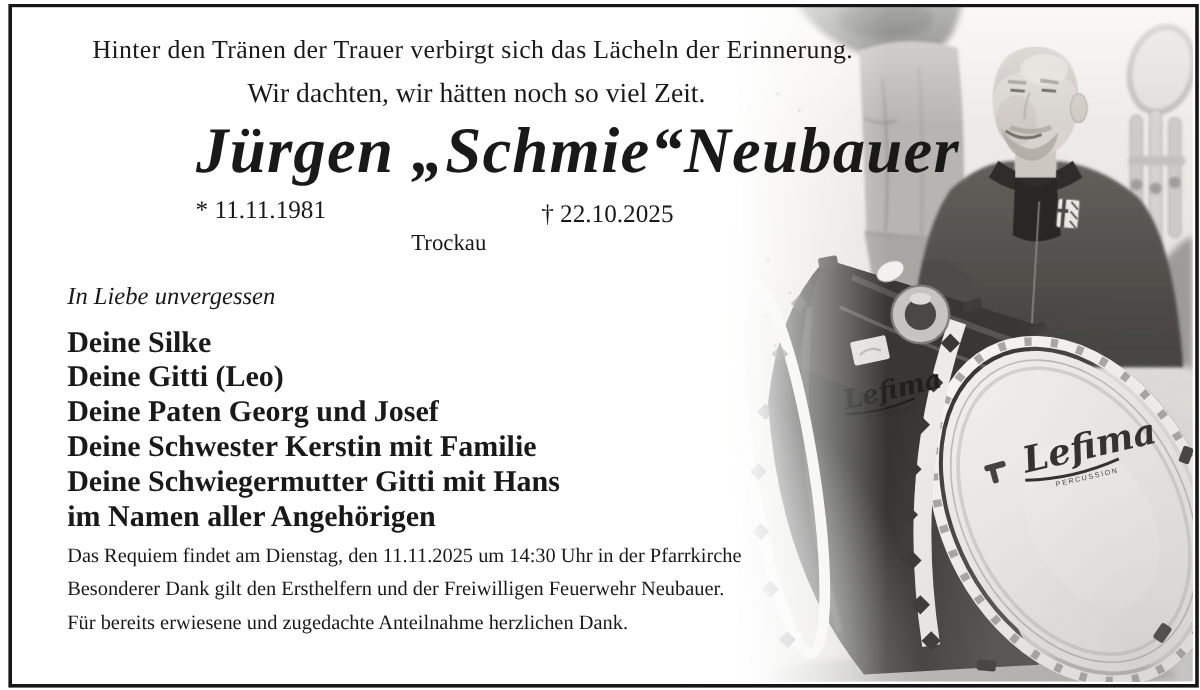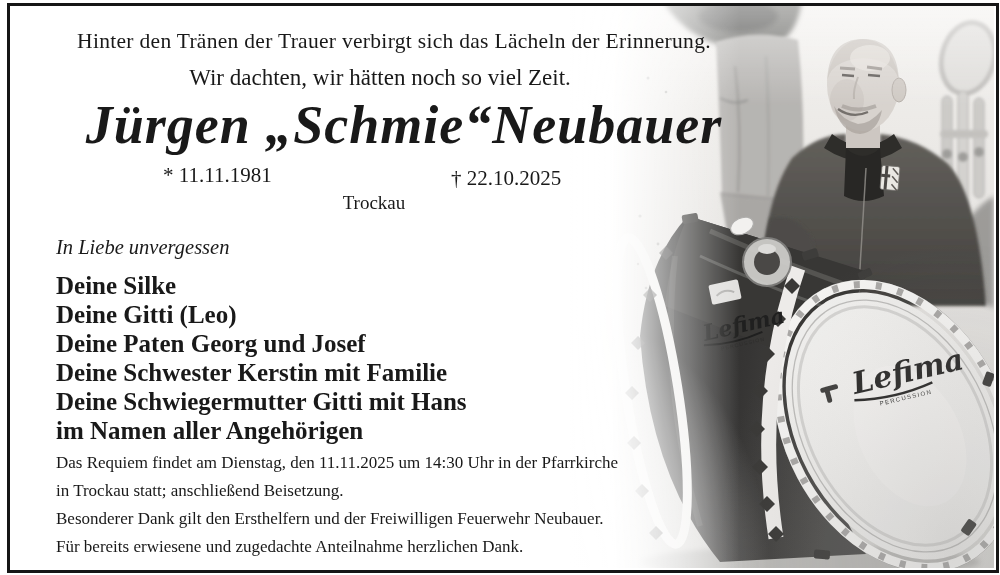--- a/index.html
+++ b/index.html
@@ -6,22 +6,22 @@
   body{
     width:1000px;height:575px;position:relative;overflow:hidden;
     background:#ffffff;
     font-family:"Liberation Serif","DejaVu Serif",serif;
     color:#191919;
   }
   .abs{position:absolute;white-space:nowrap;}
   .center{text-align:center;}
   
   #epigraph{left:8px;top:29px;width:772px;font-size:21.5px;letter-spacing:.3px;z-index:5;}
-  #intro{left:8px;top:65px;width:744px;font-size:23px;z-index:5;}
-  #name{left:8px;top:94px;width:792px;font-size:54px;font-weight:bold;font-style:italic;letter-spacing:1px;z-index:5;}
+  #intro{left:8px;top:65px;width:744px;font-size:23px;z-index:5;padding-left:17px;}
+  #name{left:8px;top:94px;width:792px;font-size:54px;font-weight:bold;font-style:italic;letter-spacing:1px;z-index:5;text-align:right;}
   #birth{left:163px;top:163px;font-size:21px;z-index:5;}
   #death{left:451px;top:166px;font-size:21px;z-index:5;text-align:right;}
   #place{left:8px;top:192px;width:732px;font-size:19px;z-index:5;}
   #farewell{left:56px;top:236px;font-style:italic;font-size:20.5px;z-index:5;}
   #mourners{left:56px;top:271px;font-size:25px;font-weight:bold;line-height:29px;z-index:5;}
   #details{left:56px;top:449px;font-size:17px;line-height:28px;z-index:5;}
   #mourners div,#details div{white-space:nowrap;}
   
   #frame{left:7px;top:3px;width:986px;height:564px;border:3px solid #161616;z-index:9;pointer-events:none;}
   
@@ -261,18 +261,17 @@
   <div>Deine Silke</div>
   <div>Deine Gitti (Leo)</div>
   <div>Deine Paten Georg und Josef</div>
   <div>Deine Schwester Kerstin mit Familie</div>
   <div>Deine Schwiegermutter Gitti mit Hans</div>
   <div>im Namen aller Angehörigen</div>
 </div>
 
 <div id="details" class="abs">
   <div>Das Requiem findet am Dienstag, den 11.11.2025 um 14:30 Uhr in der Pfarrkirche</div>
-  <div>in Trockau statt; anschließend Beisetzung.</div>
   <div>Besonderer Dank gilt den Ersthelfern und der Freiwilligen Feuerwehr Neubauer.</div>
   <div>Für bereits erwiesene und zugedachte Anteilnahme herzlichen Dank.</div>
 </div>
 
 <div id="frame" class="abs"></div>
 
 </body></html>

